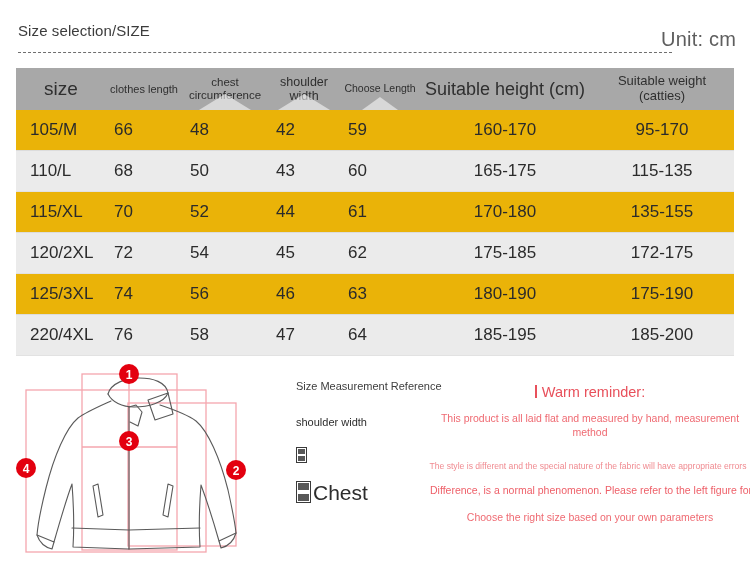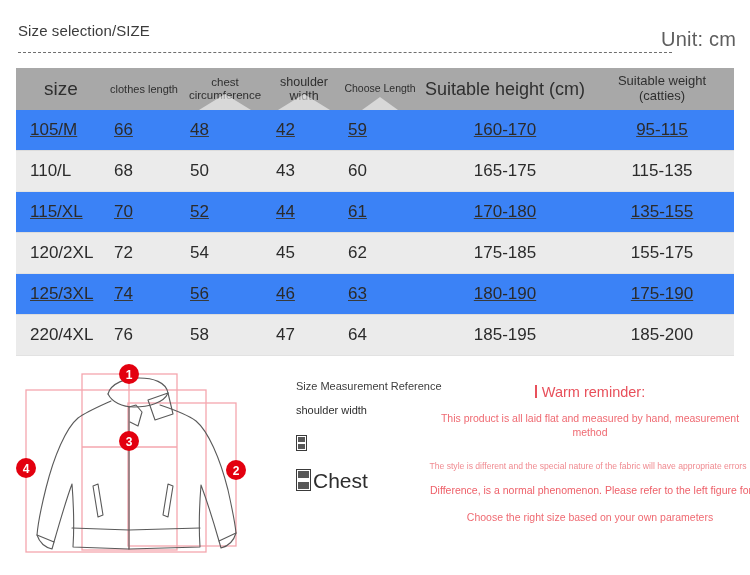--- a/index.html
+++ b/index.html
@@ -108,21 +108,21 @@
   }
 
   tbody td {
     height: 40px;
     font-size: 17px;
     color: #2b2b2b;
     padding: 0 4px;
     border-bottom: 1px solid #dcdcdc;
     vertical-align: middle;
   }
-  tbody tr.odd  { background: #3b82f6; text-decoration: underline; }
+  tbody tr.odd  { background: #eab308; }
   tbody tr.even { background: #ebebeb; }
   tbody tr.even td { border-bottom: 1px solid #e2e2e2; }
 
   td.col0 { text-align: left;   padding-left: 14px; }
   td.col1, td.col2, td.col3, td.col4 { text-align: left; padding-left: 8px; }
   td.col5 { text-align: center; }
   td.col6 { text-align: center; }
 
   
   .bottom {
@@ -144,21 +144,21 @@
 
   .ref-block {
     position: absolute;
     left: 296px;
     top: 22px;
     width: 190px;
   }
   .ref-title {
     font-size: 11px;
     color: #3d3d3d;
-    margin-bottom: 12px;
+    margin-bottom: 24px;
     white-space: nowrap;
   }
   .ref-item {
     color: #2d2d2d;
     white-space: nowrap;
     margin-bottom: 8px;
   }
   .ref-shoulder { font-size: 11px; margin-bottom: 19px; }
   .ref-sleeve   { font-size: 15px; margin-bottom: 17px; }
   .ref-chest    { font-size: 21px; margin-bottom: 10px; }
@@ -284,21 +284,21 @@
       </tr>
     </thead>
     <tbody>
       <tr class="odd">
         <td class="col0">105/M</td>
         <td class="col1">66</td>
         <td class="col2">48</td>
         <td class="col3">42</td>
         <td class="col4">59</td>
         <td class="col5">160-170</td>
-        <td class="col6">95-115</td>
+        <td class="col6">95-170</td>
       </tr>
       <tr class="even">
         <td class="col0">110/L</td>
         <td class="col1">68</td>
         <td class="col2">50</td>
         <td class="col3">43</td>
         <td class="col4">60</td>
         <td class="col5">165-175</td>
         <td class="col6">115-135</td>
       </tr>
@@ -311,21 +311,21 @@
         <td class="col5">170-180</td>
         <td class="col6">135-155</td>
       </tr>
       <tr class="even">
         <td class="col0">120/2XL</td>
         <td class="col1">72</td>
         <td class="col2">54</td>
         <td class="col3">45</td>
         <td class="col4">62</td>
         <td class="col5">175-185</td>
-        <td class="col6">155-175</td>
+        <td class="col6">172-175</td>
       </tr>
       <tr class="odd">
         <td class="col0">125/3XL</td>
         <td class="col1">74</td>
         <td class="col2">56</td>
         <td class="col3">46</td>
         <td class="col4">63</td>
         <td class="col5">180-190</td>
         <td class="col6">175-190</td>
       </tr>

